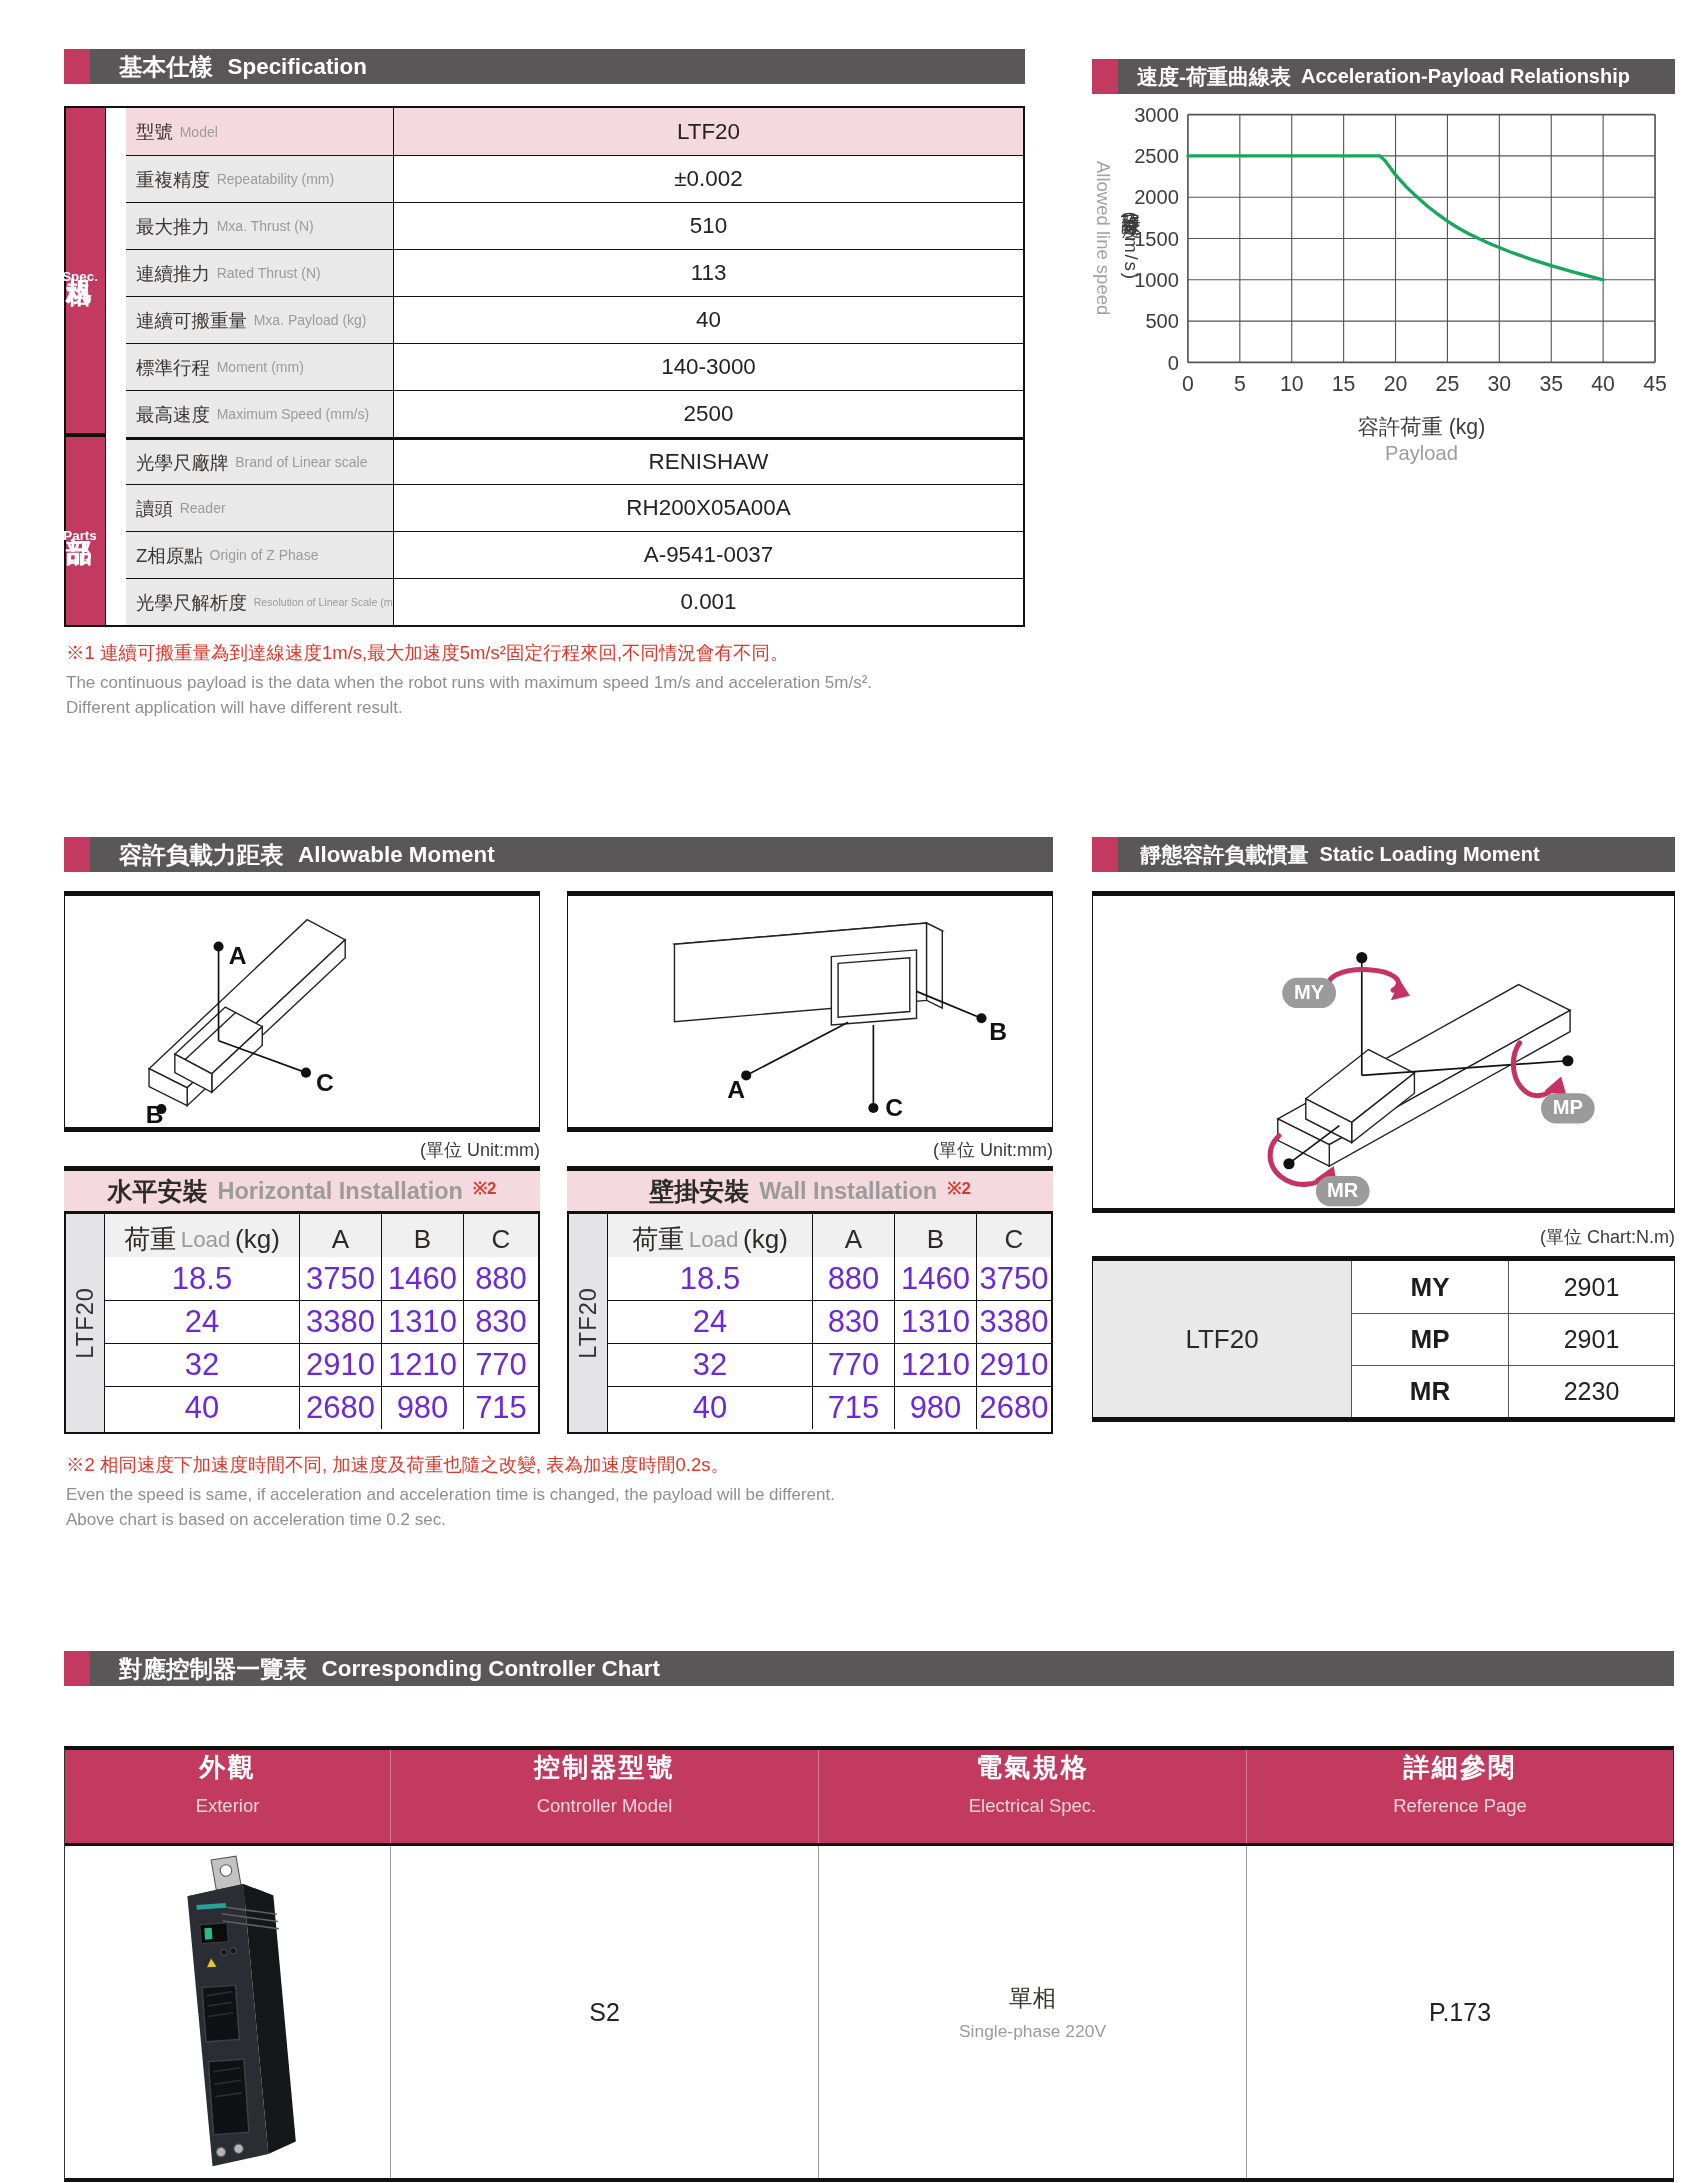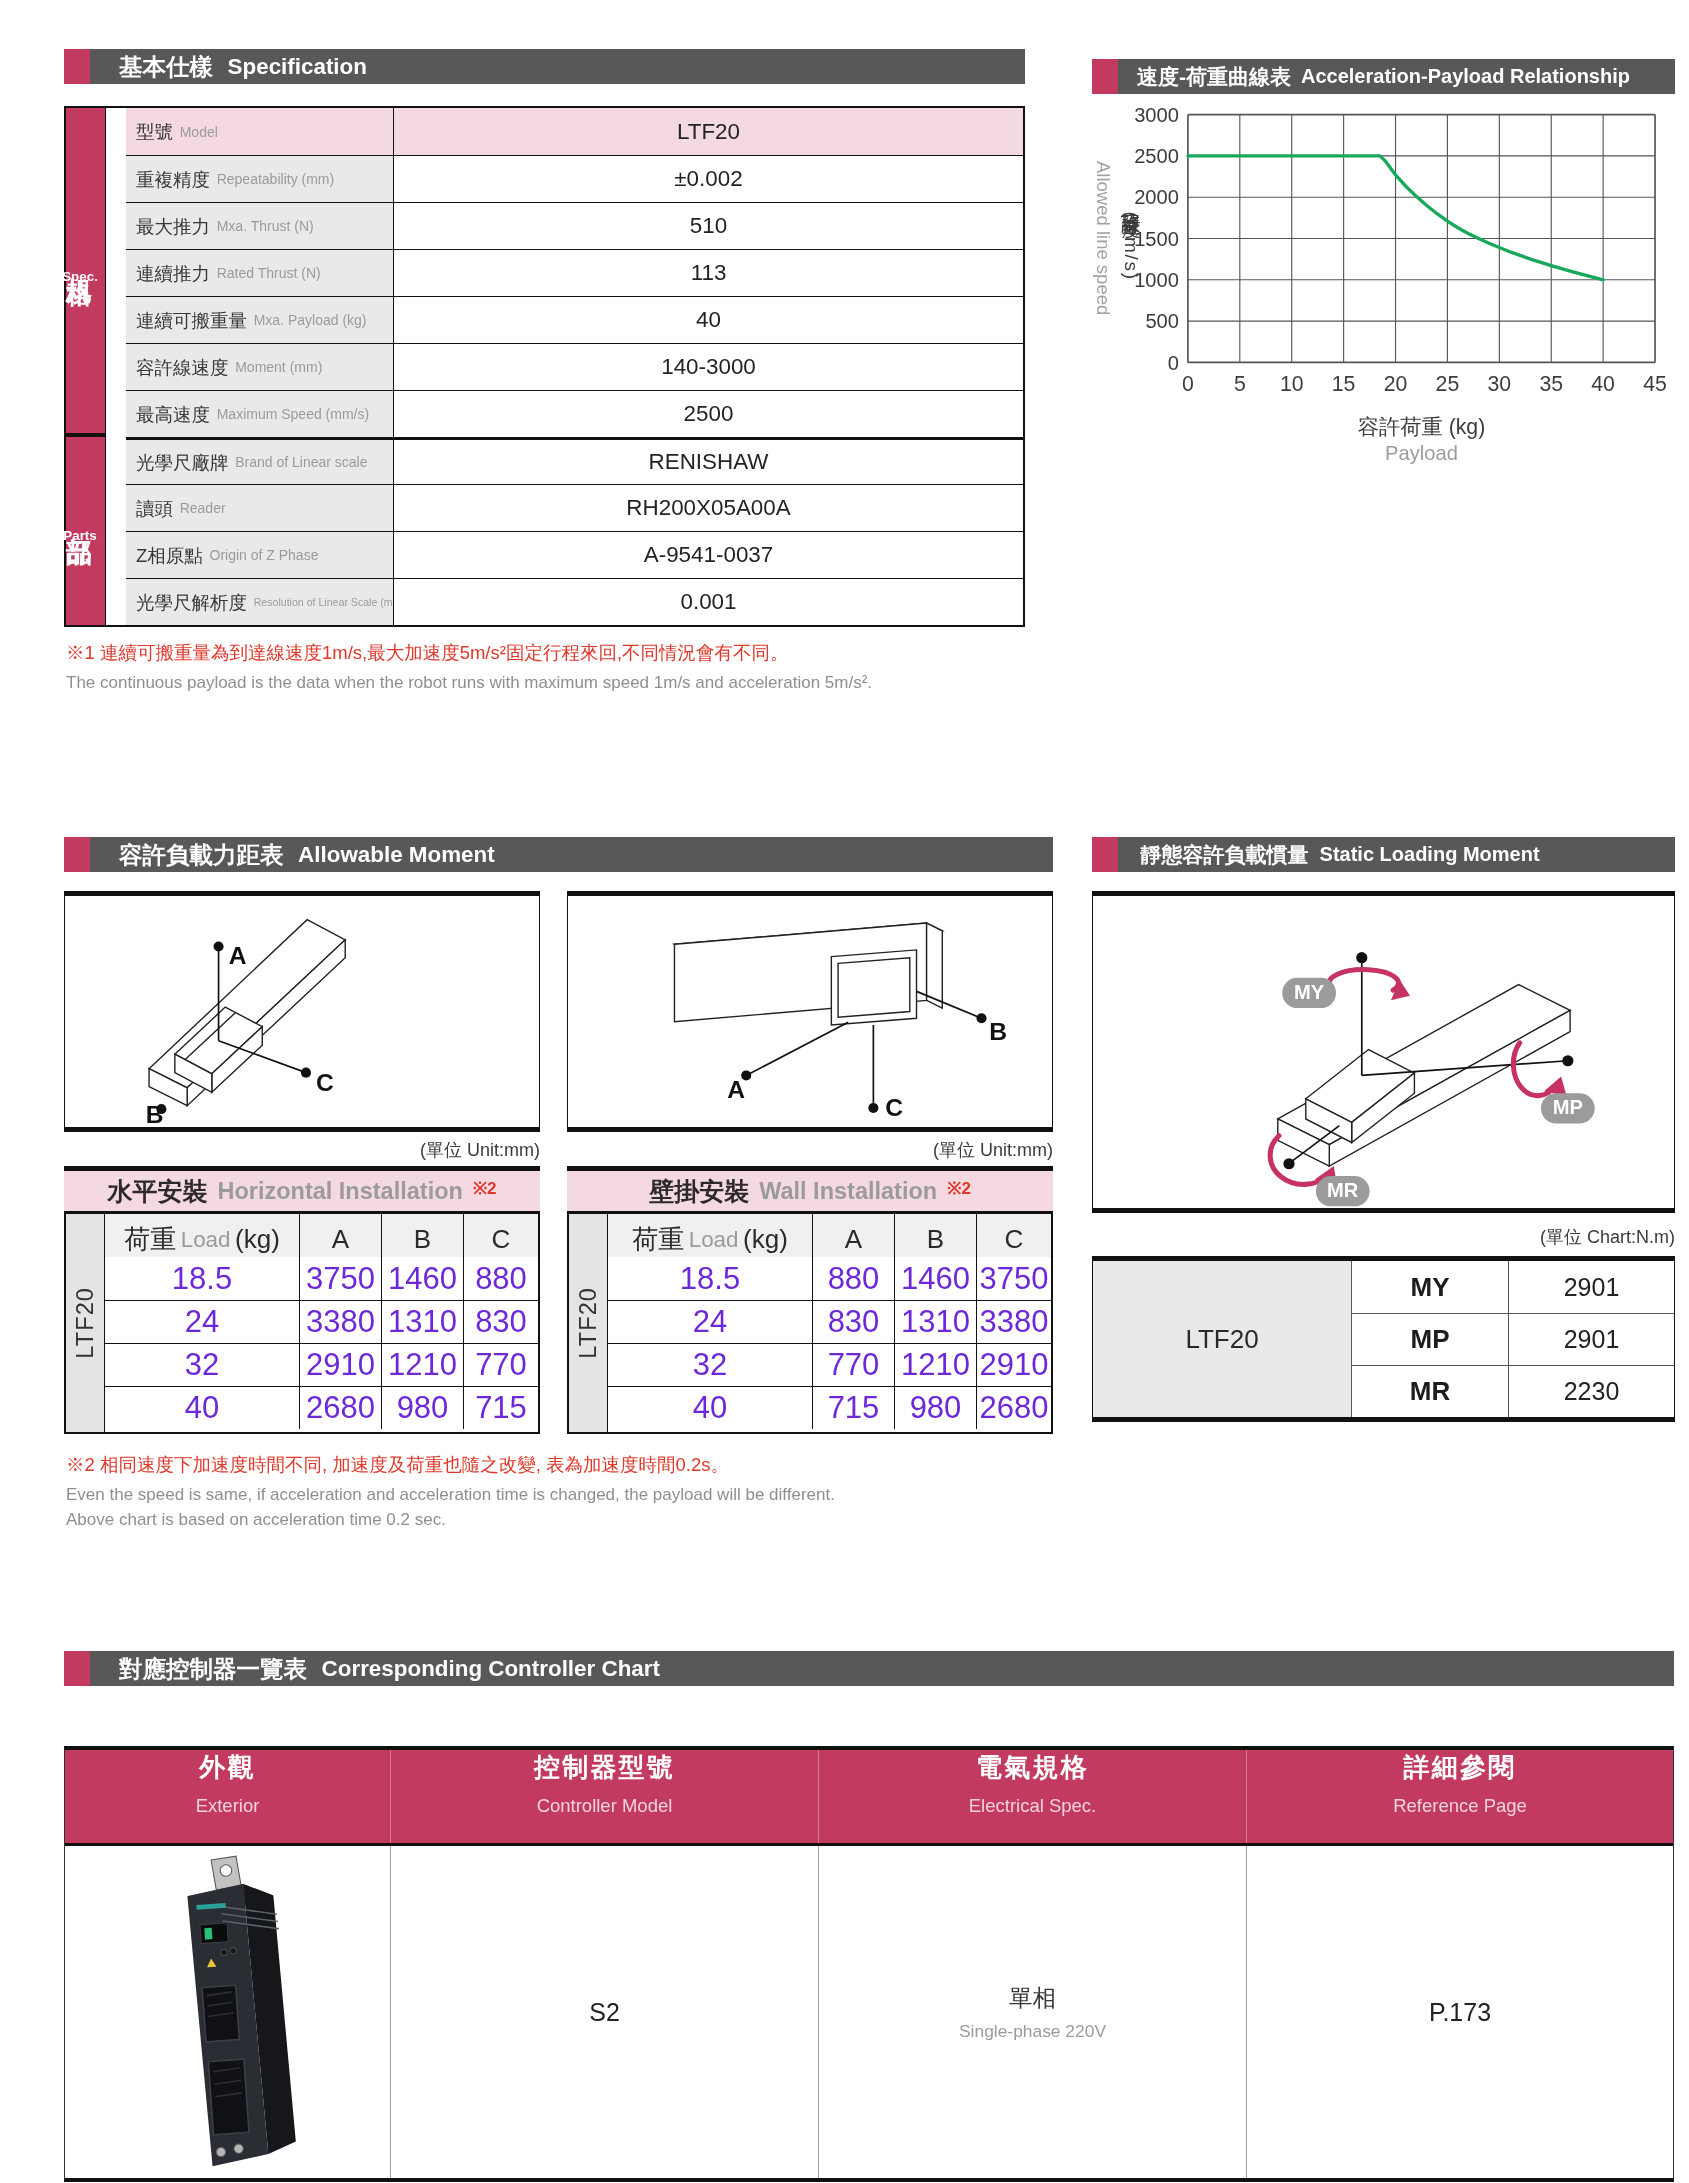--- a/index.html
+++ b/index.html
@@ -146,21 +146,21 @@
       </div>
       <div class="spec-row">
         <div class="spec-label">
             <span class="zh">連續可搬重量</span>
             <span class="en">Mxa. Payload (kg)</span>
           </div>
         <div class="spec-value">40</div>
       </div>
       <div class="spec-row">
         <div class="spec-label">
-            <span class="zh">容許線速度</span>
+            <span class="zh">標準行程</span>
             <span class="en">Moment (mm)</span>
           </div>
         <div class="spec-value">140-3000</div>
       </div>
       <div class="spec-row">
         <div class="spec-label">
             <span class="zh">最高速度</span>
             <span class="en">Maximum Speed (mm/s)</span>
           </div>
         <div class="spec-value">2500</div>
@@ -192,20 +192,21 @@
             <span class="en">Resolution of Linear Scale (mm)</span>
           </div>
         <div class="spec-value">0.001</div>
       </div>
     </div>
   </div>
 
   <div class="note" style="top:640px;">
     <div class="red">※1 連續可搬重量為到達線速度1m/s,最大加速度5m/s²固定行程來回,不同情況會有不同。</div>
     <div class="gray">The continuous payload is the data when the robot runs with maximum speed 1m/s and acceleration 5m/s².</div>
+    <div class="gray">Different application will have different result.</div>
   </div>
 
   <div class="secbar small" style="left:1092px;top:59px;width:583px;">
     <div class="accent"></div>
     <div class="bar" style="padding-left:19px;gap:10px;">
       <span class="t-zh">速度-荷重曲線表</span>
       <span class="t-en">Acceleration-Payload Relationship</span>
     </div>
   </div>
 

